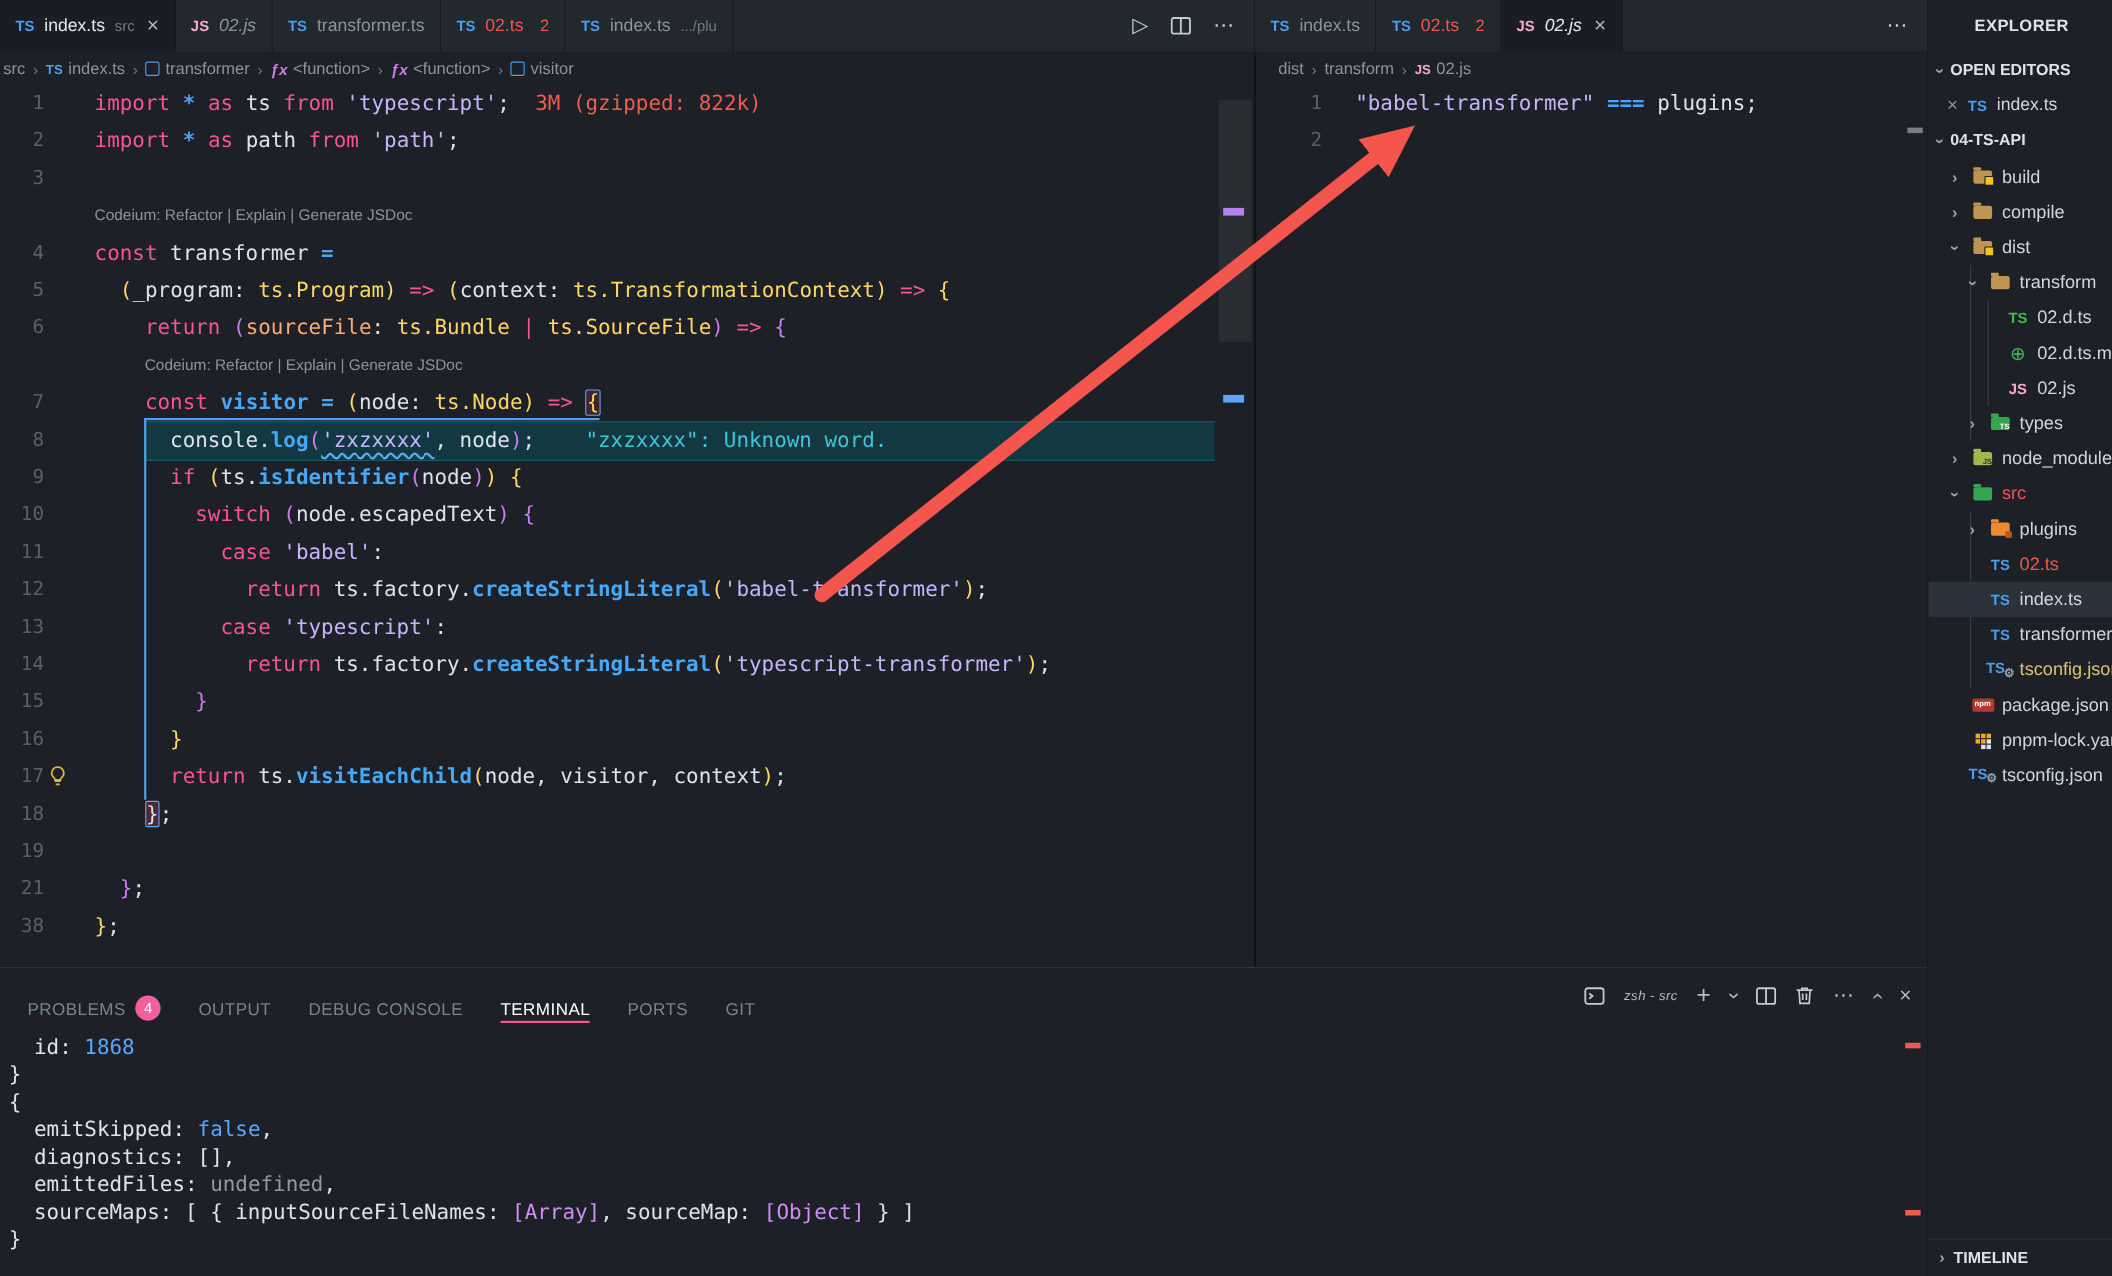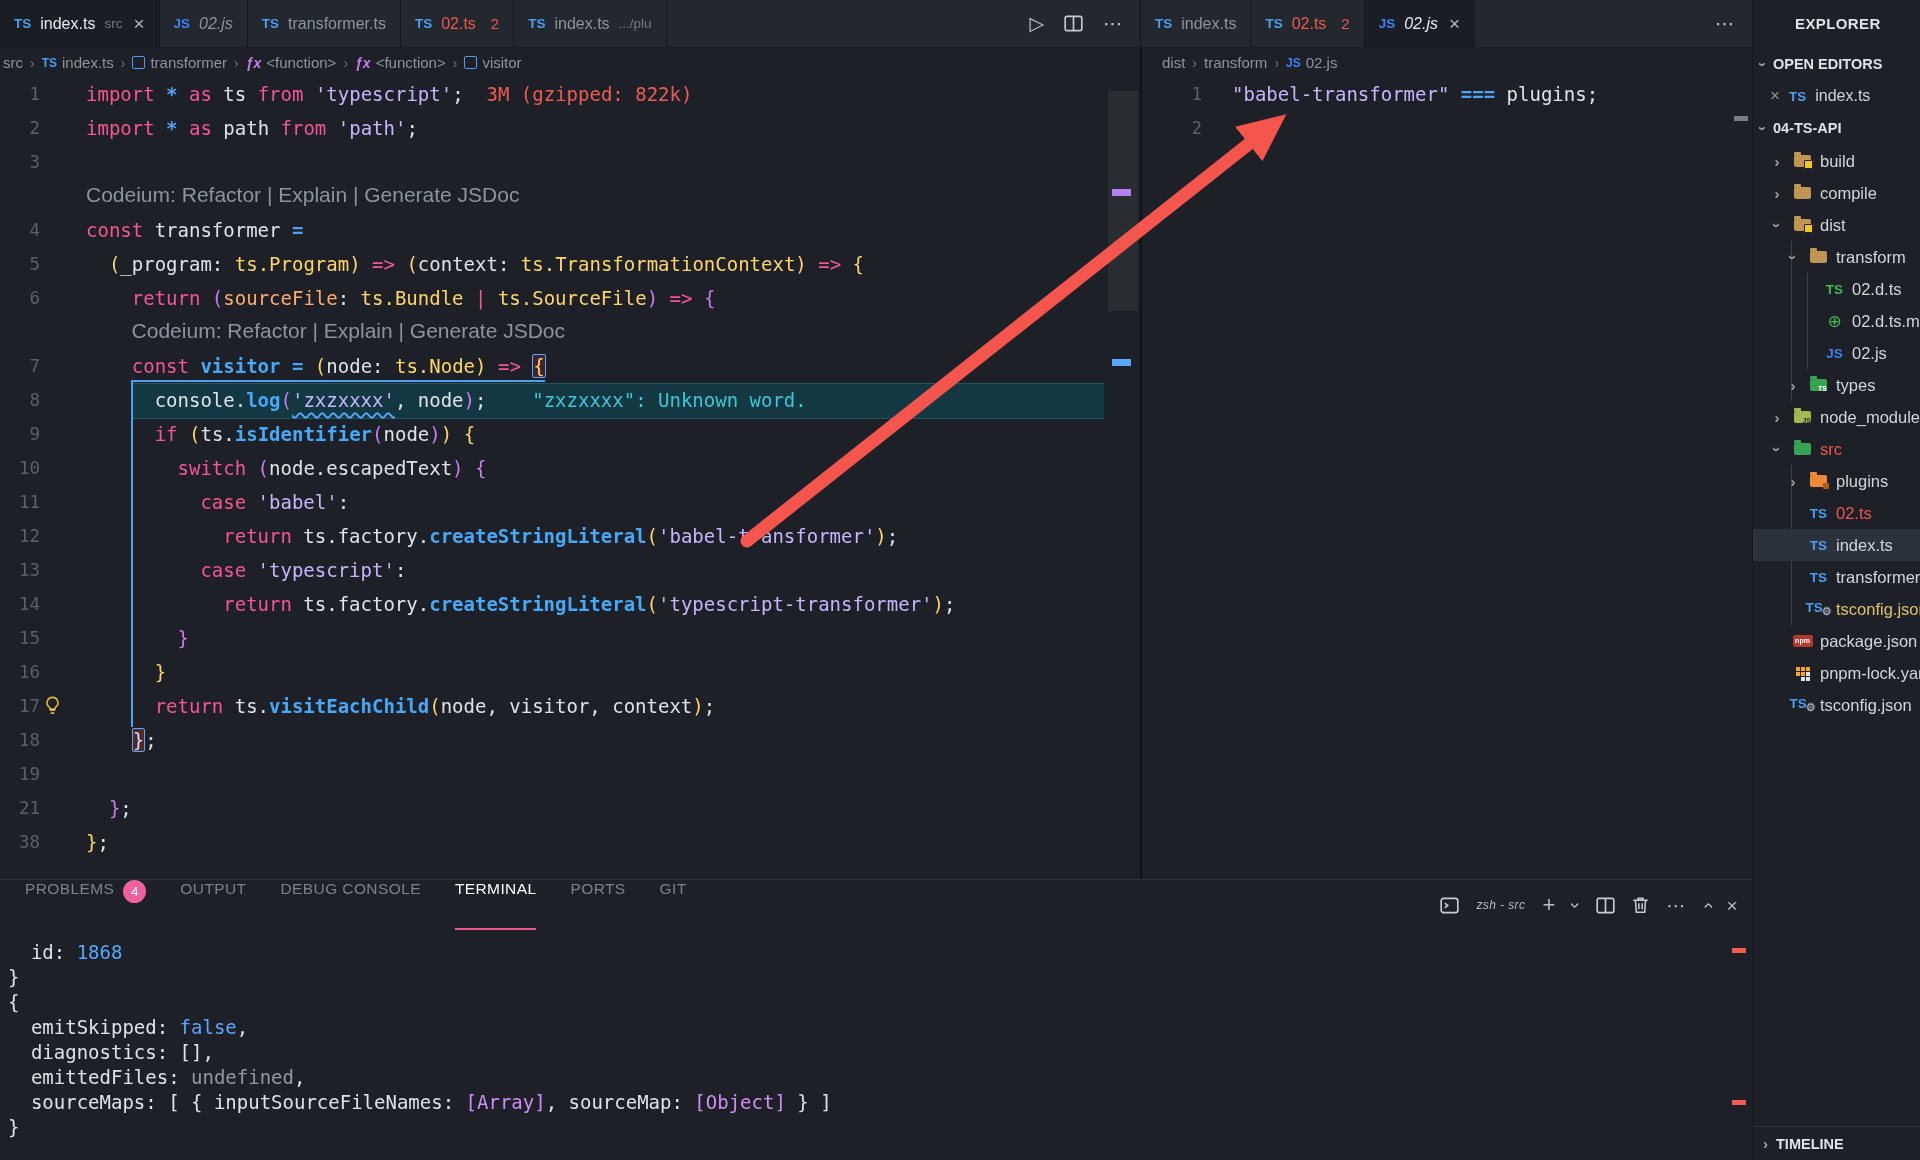--- a/index.html
+++ b/index.html
@@ -8,21 +8,21 @@
   #main{width:1752px;flex:none;display:flex;flex-direction:column;}
   
   .tabrow{height:47px;flex:none;display:flex;background:#23272e;border-bottom:1px solid #1a1d22;}
   .tg{display:flex;height:100%;}
   .tg1{width:1140px;flex:none;}
   .tg2{flex:1;border-left:1px solid #15181c;}
   .tab{display:flex;align-items:center;gap:9px;padding:0 14px;border-right:1px solid #15181c;
        background:#23272e;color:#8b949e;font-size:16px;white-space:nowrap;}
   .tab.active{background:#1a1e24;color:#e4eaf1;}
   .ticon{font-weight:bold;font-size:13.5px;}
-  .b-blue{color:#4a9df0}.b-yellow{color:#3b82f6}.b-green{color:#3fb950}
+  .b-blue{color:#4a9df0}.b-yellow{color:#f9a8d4}.b-green{color:#3fb950}
   .tlabel.italic{font-style:italic;}
   .tab.err .tlabel{color:#f0564e;}
   .tbadge{color:#f0564e;font-size:15px;margin-left:6px;}
   .tdesc{font-size:13.5px;color:#707a85;}
   .tclose{color:#aeb9c4;font-size:19px;margin-left:2px;cursor:pointer;}
   .tacts{margin-left:auto;display:flex;align-items:center;gap:20px;padding:0 18px;color:#c3ccd5;}
   .tact{font-size:19px;line-height:1;cursor:pointer;display:flex;align-items:center;}
   
   .editors{flex:1;min-height:0;display:flex;}
   .edgroup{position:relative;overflow:hidden;background:#1d2127;}
@@ -35,21 +35,21 @@
   .cico{font-weight:bold;font-size:12px;}
   .cubeico{width:11px;height:11px;border:1.5px solid #4a9df0;display:inline-block;border-radius:2px;}
   .fxico{color:#c77bea;font-style:italic;font-weight:bold;font-size:14px;}
   .codewrap{position:absolute;top:29px;left:0;right:0;bottom:0;
             font-family:"DejaVu Sans Mono",monospace;font-size:19px;}
   .crow{height:34px;line-height:34px;display:flex;white-space:pre;position:relative;z-index:1;}
   .lnum{width:40px;flex:none;text-align:right;color:#596068;font-size:17.5px;}
   .lgap{width:46px;flex:none;}
   .g2 .lnum{width:60px;}
   .g2 .lgap{width:30px;}
-  .lensrow{height:34px;line-height:32px;color:#8b949e;font-size:21px;position:relative;z-index:1;
+  .lensrow{height:34px;line-height:32px;color:#8b949e;font-size:14px;position:relative;z-index:1;
            font-family:"Liberation Sans",sans-serif;cursor:pointer;}
   
   .tk-kw{color:#f6539b;font-weight:normal}
   .tk-op{color:#4da3f5;font-weight:bold}
   .tk-str{color:#c4b5fd}
   .tk-ty{color:#ffd666}
   .tk-fn{color:#46a9f7;font-weight:bold}
   .tk-t{color:#dce3ea}
   .tk-py{color:#ffd666}
   .tk-pp{color:#cc7bf0}
@@ -69,21 +69,21 @@
   .scope-h{position:absolute;left:131px;top:303px;width:414px;height:2px;background:#4f9ff0;z-index:0;}
   .bulb{position:absolute;left:42px;top:618px;z-index:2;}
   .mini{position:absolute;top:0;right:0;bottom:0;width:34px;background:#1d2127;z-index:3;}
   .mini .slider{position:absolute;left:2px;right:2px;top:14px;height:220px;background:rgba(255,255,255,.055);}
   .mmark{position:absolute;left:6px;width:19px;height:7px;}
   .ruler-mark{position:absolute;width:14px;height:5px;}
   
   .panel{height:280px;flex:none;border-top:1px solid #2d333b;display:flex;flex-direction:column;position:relative;background:#1d2127;}
   .ptabs{height:50px;flex:none;display:flex;align-items:stretch;padding:0 14px 0 25px;gap:34px;
          font-size:15.5px;color:#768390;letter-spacing:.4px;}
-  .ptab{display:flex;align-items:flex-start;gap:9px;border-bottom:2.5px solid transparent;cursor:pointer;white-space:nowrap;}
+  .ptab{display:flex;align-items:flex-end;gap:9px;border-bottom:2.5px solid transparent;cursor:pointer;white-space:nowrap;}
   .ptab.active{color:#fff;border-bottom-color:#f2568c;}
   .pbadge{background:#f0609e;color:#fff;border-radius:50%;min-width:23px;height:23px;line-height:23px;
           text-align:center;font-size:13.5px;}
   .pright{margin-left:auto;display:flex;align-items:center;gap:17px;color:#b3bdc7;font-size:16px;}
   .pctl{cursor:pointer;display:flex;align-items:center;line-height:1;}
   .rot90{transform:rotate(90deg);display:inline-block;}
   .rotm90{transform:rotate(-90deg);display:inline-block;}
   .term{flex:1;padding:10px 0 0 8px;font-family:"DejaVu Sans Mono",monospace;font-size:19px;
         line-height:25px;color:#d5dce3;white-space:pre;}
   

